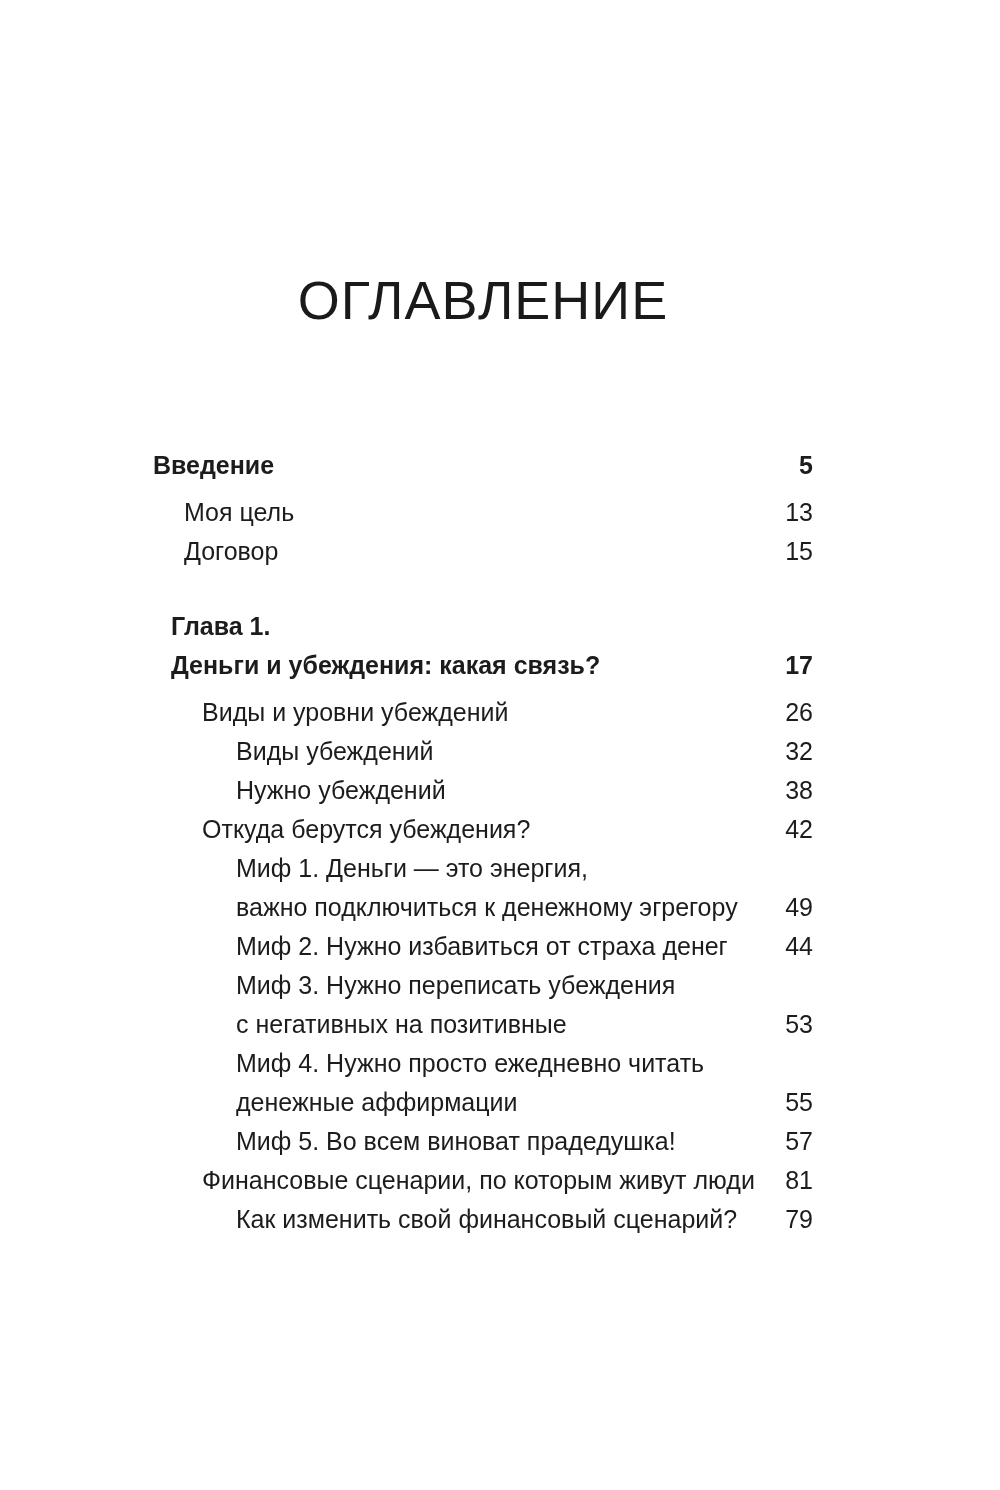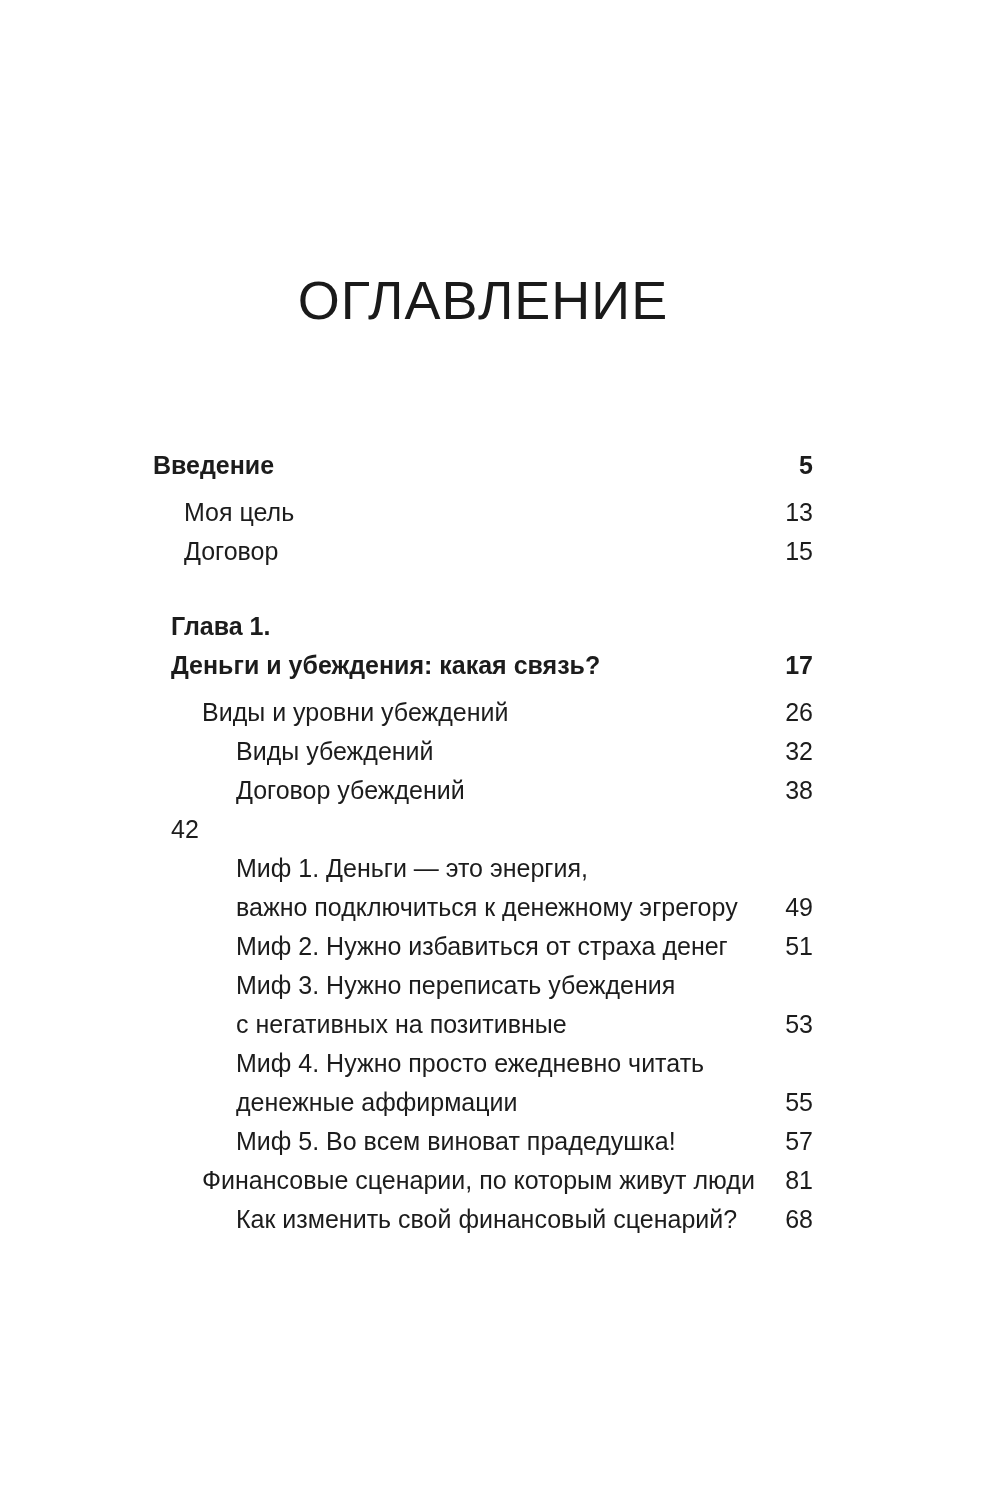--- a/index.html
+++ b/index.html
@@ -96,37 +96,38 @@
   </div>
           <div class="row lvl-1">
     <span class="label">Виды и уровни убеждений</span>
     <span class="pnum">26</span>
   </div>
           <div class="row lvl-2">
     <span class="label">Виды убеждений</span>
     <span class="pnum">32</span>
   </div>
           <div class="row lvl-2">
-    <span class="label">Договор убеждений</span>
+    <span class="label">Нужно убеждений</span>
     <span class="pnum">38</span>
   </div>
           <div class="row lvl-1">
+    <span class="label">Откуда берутся убеждения?</span>
     <span class="pnum">42</span>
   </div>
           <div class="row lvl-2">
     <span class="label">Миф 1. Деньги — это энергия,</span>
     <span class="pnum"></span>
   </div>
           <div class="row lvl-2">
     <span class="label">важно подключиться к денежному эгрегору</span>
     <span class="pnum">49</span>
   </div>
           <div class="row lvl-2">
     <span class="label">Миф 2. Нужно избавиться от страха денег</span>
-    <span class="pnum">51</span>
+    <span class="pnum">44</span>
   </div>
           <div class="row lvl-2">
     <span class="label">Миф 3. Нужно переписать убеждения</span>
     <span class="pnum"></span>
   </div>
           <div class="row lvl-2">
     <span class="label">с негативных на позитивные</span>
     <span class="pnum">53</span>
   </div>
           <div class="row lvl-2">
@@ -140,18 +141,18 @@
           <div class="row lvl-2">
     <span class="label">Миф 5. Во всем виноват прадедушка!</span>
     <span class="pnum">57</span>
   </div>
           <div class="row lvl-1">
     <span class="label">Финансовые сценарии, по которым живут люди</span>
     <span class="pnum">81</span>
   </div>
           <div class="row lvl-2">
     <span class="label">Как изменить свой финансовый сценарий?</span>
-    <span class="pnum">68</span>
+    <span class="pnum">79</span>
   </div>
         </div>
       </div>
   </div>
 </div>
 
 </body></html>

